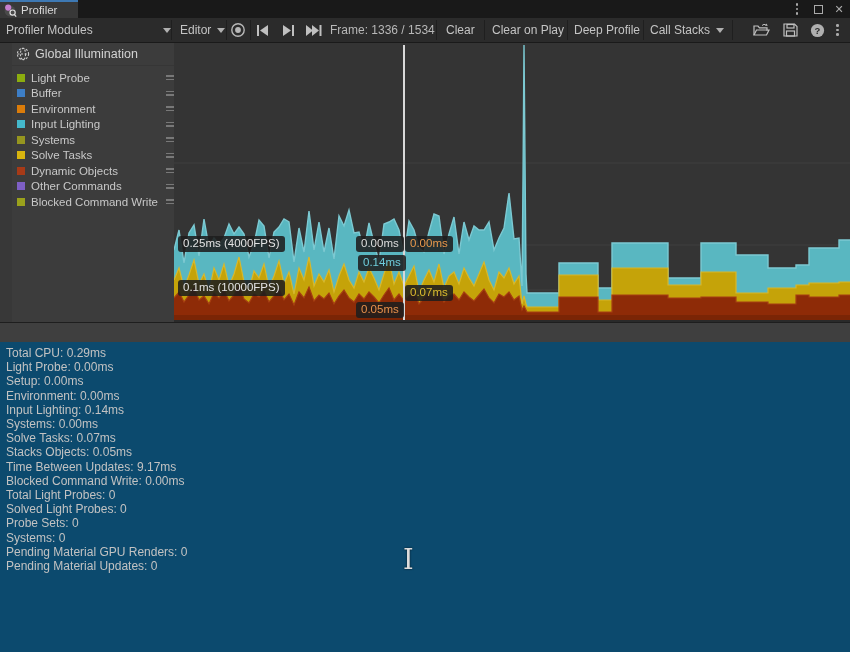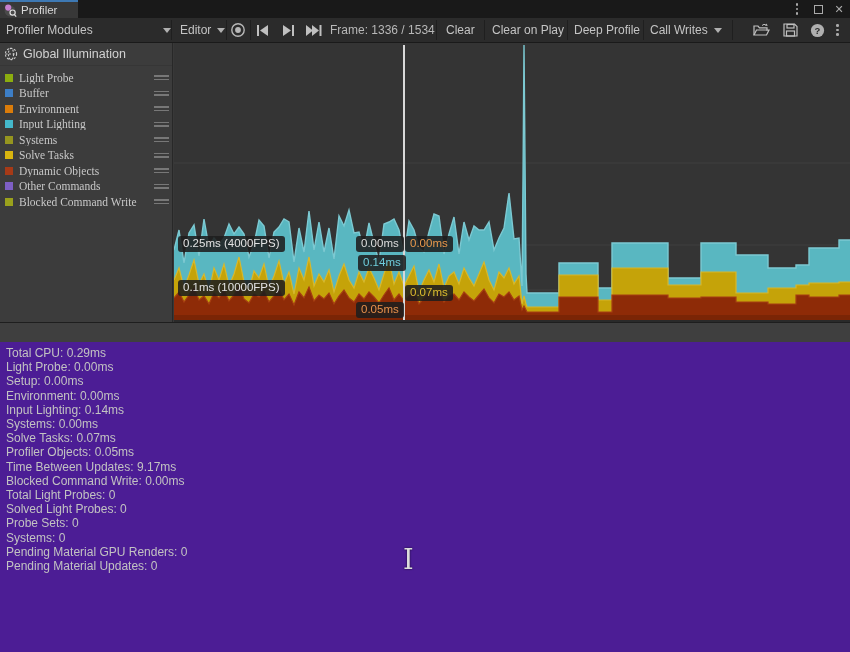--- a/index.html
+++ b/index.html
@@ -24,38 +24,38 @@
   .tb { position:absolute; top:0; height:24px; display:flex; align-items:center; white-space:nowrap; }
   .sep { position:absolute; top:2px; height:20px; width:1px; background:#1f1f1f; }
   .caret { width:0; height:0; border-left:4px solid transparent; border-right:4px solid transparent;
            border-top:5px solid #b0b0b0; margin-left:6px; }
   .tb-btn { color:#c4c4c4; }
   .tb-label { color:#b8b8b8; }
   .icon-btn svg { display:block; }
 
   
   .main { position:absolute; left:0; top:43px; width:850px; height:279px; }
-  .sidebar { position:absolute; left:0; top:0; width:173px; height:279px; background:#3c3c3c;
+  .sidebar { position:absolute; left:12px; top:0; width:173px; height:279px; background:#3c3c3c;
              border-right:1px solid #282828; }
   .module-header { height:23px; display:flex; align-items:center; padding-left:4px; border-bottom:1px solid #363636; }
   .module-title { color:#d2d2d2; font-size:12.5px; margin-left:5px; }
   .legend { padding-top:4px; }
   .legend-row { height:15.5px; display:flex; align-items:center; cursor:default; }
   .swatch { width:8px; height:8px; margin:0 6px 0 5px; flex:0 0 auto; }
-  .legend-label { color:#c8c8c8; font-size:11.5px; flex:1 1 auto; overflow:hidden; white-space:nowrap;font-family:Liberation Serif, serif; }
+  .legend-label { color:#c8c8c8; font-size:11.5px; flex:1 1 auto; overflow:hidden; white-space:nowrap; }
   .handle { width:15px; margin-right:3px; flex:0 0 auto; }
   .handle i { display:block; height:1.5px; background:#787878; margin:2px 0; }
 
   .chart { position:absolute; left:174px; top:0; width:676px; height:279px; background:#343434; }
   .chart svg { position:absolute; left:0; top:0; }
   .chip { position:absolute; background:rgba(30,30,30,0.88); border-radius:3px; padding:1px 5px 2px 5px;
           font-size:11.5px; line-height:13px; white-space:nowrap; }
 
   
-  .bottom { position:absolute; left:0; top:322px; width:850px; height:330px; background:#4c1d95; border-top:1px solid #1e1e1e; }
+  .bottom { position:absolute; left:0; top:322px; width:850px; height:330px; background:#0c4a6e; border-top:1px solid #1e1e1e; }
   .bottom-strip { height:19px; background:#3f3f3f; }
   .stats { padding:4px 0 0 6px; }
   .stat-line { color:#c2c2c2; font-size:12px; line-height:14.2px; white-space:pre; }
   .ibeam { position:absolute; left:403px; top:544px; font-family:"DejaVu Serif",serif; font-size:27px;
            color:#dcdcdc; text-shadow:0 0 2px rgba(0,0,0,0.8); }
 </style>
 </head>
 <body>
 
 <div class="window">
@@ -129,21 +129,21 @@
     <div class="tb tb-label" style="left:330px;">Frame: 1336 / 1534</div>
     <div class="sep" style="left:436px;"></div>
 
     <div class="tb tb-btn" style="left:446px;">Clear</div>
     <div class="sep" style="left:484px;"></div>
     <div class="tb tb-btn" style="left:492px;">Clear on Play</div>
     <div class="sep" style="left:567px;"></div>
     <div class="tb tb-btn" style="left:574px;">Deep Profile</div>
     <div class="sep" style="left:643px;"></div>
     <div class="tb tb-btn" style="left:650px;">
-      <span>Call Writes</span>
+      <span>Call Stacks</span>
         <span class="caret"></span>
     </div>
     <div class="sep" style="left:732px;"></div>
 
     <div class="tb icon-btn" style="left:753px;">
       <svg width="17" height="14" viewBox="0 0 17 14" fill="none" stroke="#c0c0c0" stroke-width="1.2">
         <path d="M1,12 V3 h4 l1.5,1.8 H14 v3"></path>
         <path d="M1,12 L3.5,7 H16 L13.5,12 Z"></path>
         <path d="M9,2.5 q2,-2.2 4,-0.4" stroke-width="1"></path>
         <polygon points="13.8,0.4 14.6,3 12.2,2.4" fill="#c0c0c0" stroke="none"></polygon>
@@ -287,21 +287,21 @@
   <div class="bottom">
     <div class="bottom-strip"></div>
     <div class="stats" id="stats">
         <div class="stat-line">Total CPU: 0.29ms</div>
         <div class="stat-line">Light Probe: 0.00ms</div>
         <div class="stat-line">Setup: 0.00ms</div>
         <div class="stat-line">Environment: 0.00ms</div>
         <div class="stat-line">Input Lighting: 0.14ms</div>
         <div class="stat-line">Systems: 0.00ms</div>
         <div class="stat-line">Solve Tasks: 0.07ms</div>
-        <div class="stat-line">Profiler Objects: 0.05ms</div>
+        <div class="stat-line">Stacks Objects: 0.05ms</div>
         <div class="stat-line">Time Between Updates: 9.17ms</div>
         <div class="stat-line">Blocked Command Write: 0.00ms</div>
         <div class="stat-line">Total Light Probes: 0</div>
         <div class="stat-line">Solved Light Probes: 0</div>
         <div class="stat-line">Probe Sets: 0</div>
         <div class="stat-line">Systems: 0</div>
         <div class="stat-line">Pending Material GPU Renders: 0</div>
         <div class="stat-line">Pending Material Updates: 0</div>
       </div>
   </div>

